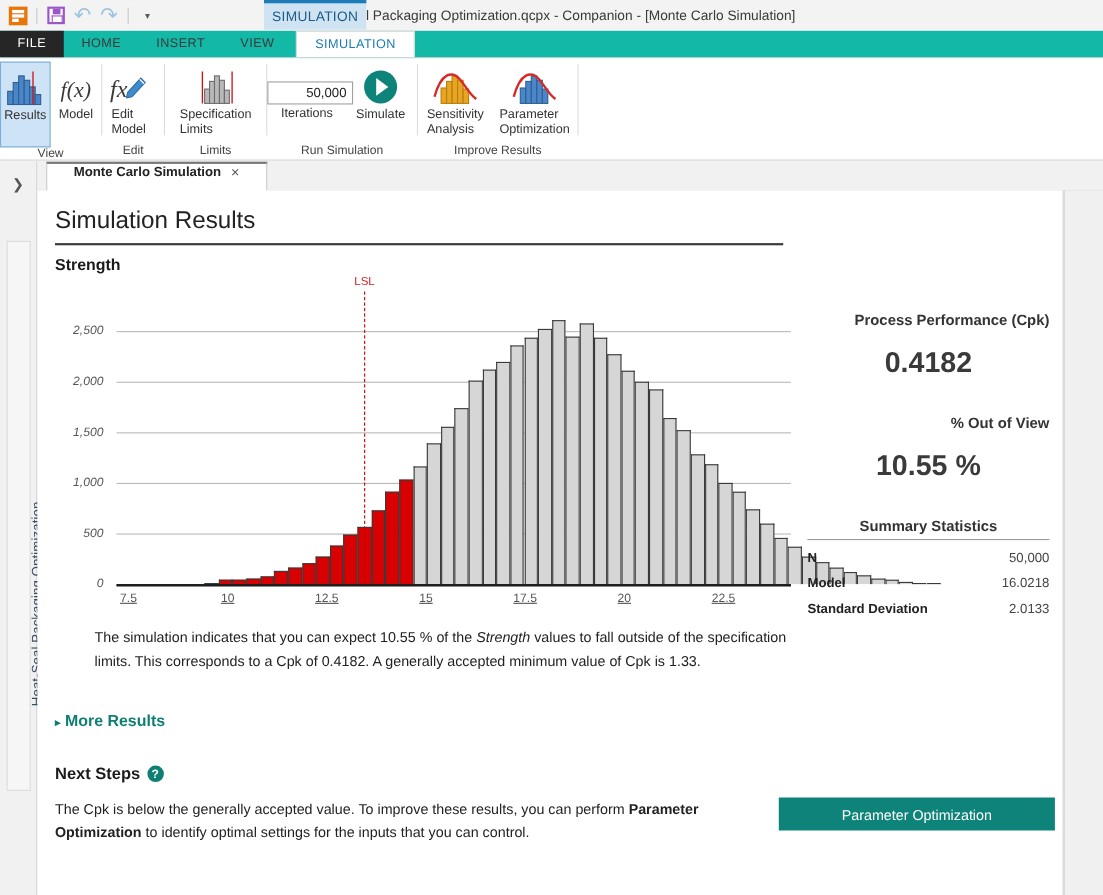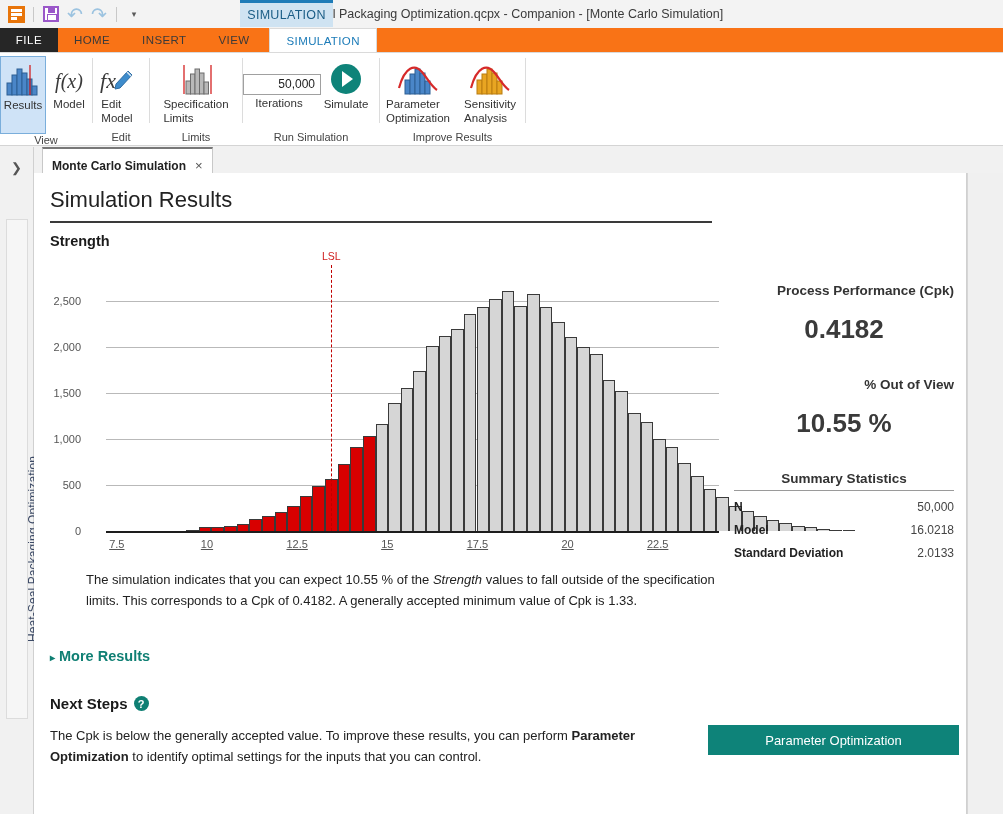--- a/index.html
+++ b/index.html
@@ -43,21 +43,21 @@
   }
   .title-text {
     position: absolute; left: 0; top: 0; width: 1003px; height: 28px;
     display: flex; align-items: center; justify-content: center;
     font-size: 12.5px; color: #3a3a3a; pointer-events: none;
   }
 
   
   .ribbon-tabs {
     position: absolute; left: 0; top: 28px; width: 1003px; height: 25px;
-    background: #f97316; display: flex; align-items: stretch;
+    background: #14b8a6; display: flex; align-items: stretch;
     border-bottom: 1px solid #dadada;
   }
   .tab-file {
     width: 58px; background: #262626; color: #fff;
     display: flex; align-items: center; justify-content: center;
     font-size: 11.5px; letter-spacing: .5px;
   }
   .tab-item {
     padding: 0 16px; display: flex; align-items: center;
     font-size: 11.5px; color: #3a3a3a; letter-spacing: .4px;
@@ -119,21 +119,21 @@
 
   
   .doctabs {
     position: absolute; left: 34px; top: 147px; width: 969px; height: 27px;
     background: #f1f1f1; border-bottom: 1px solid #c8c8c8;
   }
   .doctab {
     position: absolute; left: 8px; top: 0; height: 27px;
     background: #fff; border: 1px solid #c8c8c8; border-bottom: 1px solid #fff;
     border-top: 2px solid #777;
-    display: flex; align-items: flex-end; padding: 0 9px;
+    display: flex; align-items: flex-start; padding: 0 24px;
     font-size: 12px; font-weight: bold; color: #222;
   }
   .doctab-close { margin-left: 9px; font-size: 13px; color: #555; font-weight: normal; }
 
   
   .pane {
     position: absolute; left: 34px; top: 173px; width: 933px; height: 641px;
     background: #ffffff; border-right: 1px solid #d0d0d0;
     overflow: hidden;
   }
@@ -152,22 +152,22 @@
   .var-title {
     position: absolute; left: 16px; top: 60px;
     font-size: 14.5px; font-weight: bold; color: #1a1a1a;
   }
 
   
   .chart { position: absolute; left: 16px; top: 82px; width: 680px; height: 230px; }
   .plot { position: absolute; left: 56px; top: 28px; width: 613px; height: 248px; }
   .gridline { position: absolute; left: 0; width: 613px; height: 1px; background: #b9b9b9; }
   .ytick {
-    position: absolute; right: 100%; margin-right: 25px; transform: translateY(-50%);
-    font-size: 11px; color: #555; white-space: nowrap;
+    position: absolute; right: 100%; margin-right: 12px; transform: translateY(-50%);
+    font-size: 11px; color: #555; white-space: nowrap; font-style: italic;
   }
   .axis-x { position: absolute; left: 0; top: 248px; width: 613px; height: 1.5px; background: #1d1d1d; }
   .xtick {
     position: absolute; top: 255px; transform: translateX(-50%);
     font-size: 11px; color: #555; text-decoration: underline;
   }
   .bar {
     position: absolute; bottom: 0; background: #d6d6d6;
     border: 1px solid #3a3a3a; border-bottom: none;
   }
@@ -341,47 +341,47 @@
         </span>
         <span class="rbtn-txt">Simulate</span>
       </div>
     </div>
     <div class="rgroup-label">Run Simulation</div>
   </div>
   <div class="rgroup-div"></div>
 
   <div class="rgroup" style="width:145px">
     <div class="rgroup-items">
+      <div class="rbtn wide" style="width:68px">
+        <span class="rbtn-ico">
+          <svg width="46" height="34" viewBox="0 0 46 34">
+            <rect x="10" y="18" width="5" height="14" fill="#e8a522" stroke="#b97d10"></rect>
+            <rect x="15" y="12" width="5" height="20" fill="#e8a522" stroke="#b97d10"></rect>
+            <rect x="20" y="7" width="5" height="25" fill="#e8a522" stroke="#b97d10"></rect>
+            <rect x="25" y="11" width="5" height="21" fill="#e8a522" stroke="#b97d10"></rect>
+            <rect x="30" y="19" width="5" height="13" fill="#e8a522" stroke="#b97d10"></rect>
+            <path d="M4 26 C10 4, 20 2, 27 10 C33 17, 36 24, 42 28" stroke="#d62a2a" stroke-width="2.2" fill="none"></path>
+          </svg>
+        </span>
+        <span class="rbtn-txt" style="white-space:pre-line">Sensitivity
+Analysis</span>
+      </div>
       <div class="rbtn wide" style="width:76px">
         <span class="rbtn-ico">
           <svg width="46" height="34" viewBox="0 0 46 34">
             <rect x="10" y="18" width="5" height="14" fill="#4a86c8" stroke="#2d5f93"></rect>
             <rect x="15" y="12" width="5" height="20" fill="#4a86c8" stroke="#2d5f93"></rect>
             <rect x="20" y="7" width="5" height="25" fill="#4a86c8" stroke="#2d5f93"></rect>
             <rect x="25" y="11" width="5" height="21" fill="#4a86c8" stroke="#2d5f93"></rect>
             <rect x="30" y="19" width="5" height="13" fill="#4a86c8" stroke="#2d5f93"></rect>
             <path d="M4 26 C10 4, 20 2, 27 10 C33 17, 36 24, 42 28" stroke="#d62a2a" stroke-width="2.2" fill="none"></path>
           </svg>
         </span>
         <span class="rbtn-txt" style="white-space:pre-line">Parameter
 Optimization</span>
-      </div>
-      <div class="rbtn wide" style="width:68px">
-        <span class="rbtn-ico">
-          <svg width="46" height="34" viewBox="0 0 46 34">
-            <rect x="10" y="18" width="5" height="14" fill="#e8a522" stroke="#b97d10"></rect>
-            <rect x="15" y="12" width="5" height="20" fill="#e8a522" stroke="#b97d10"></rect>
-            <rect x="20" y="7" width="5" height="25" fill="#e8a522" stroke="#b97d10"></rect>
-            <rect x="25" y="11" width="5" height="21" fill="#e8a522" stroke="#b97d10"></rect>
-            <rect x="30" y="19" width="5" height="13" fill="#e8a522" stroke="#b97d10"></rect>
-            <path d="M4 26 C10 4, 20 2, 27 10 C33 17, 36 24, 42 28" stroke="#d62a2a" stroke-width="2.2" fill="none"></path>
-          </svg>
-        </span>
-        <span class="rbtn-txt" style="white-space:pre-line">Sensitivity
-Analysis</span>
       </div>
     </div>
     <div class="rgroup-label">Improve Results</div>
   </div>
   <div class="rgroup-div"></div>
   <div style="flex:1"></div>
 </div>
 
 <div class="rail">
   <div class="rail-chev">❯</div>

